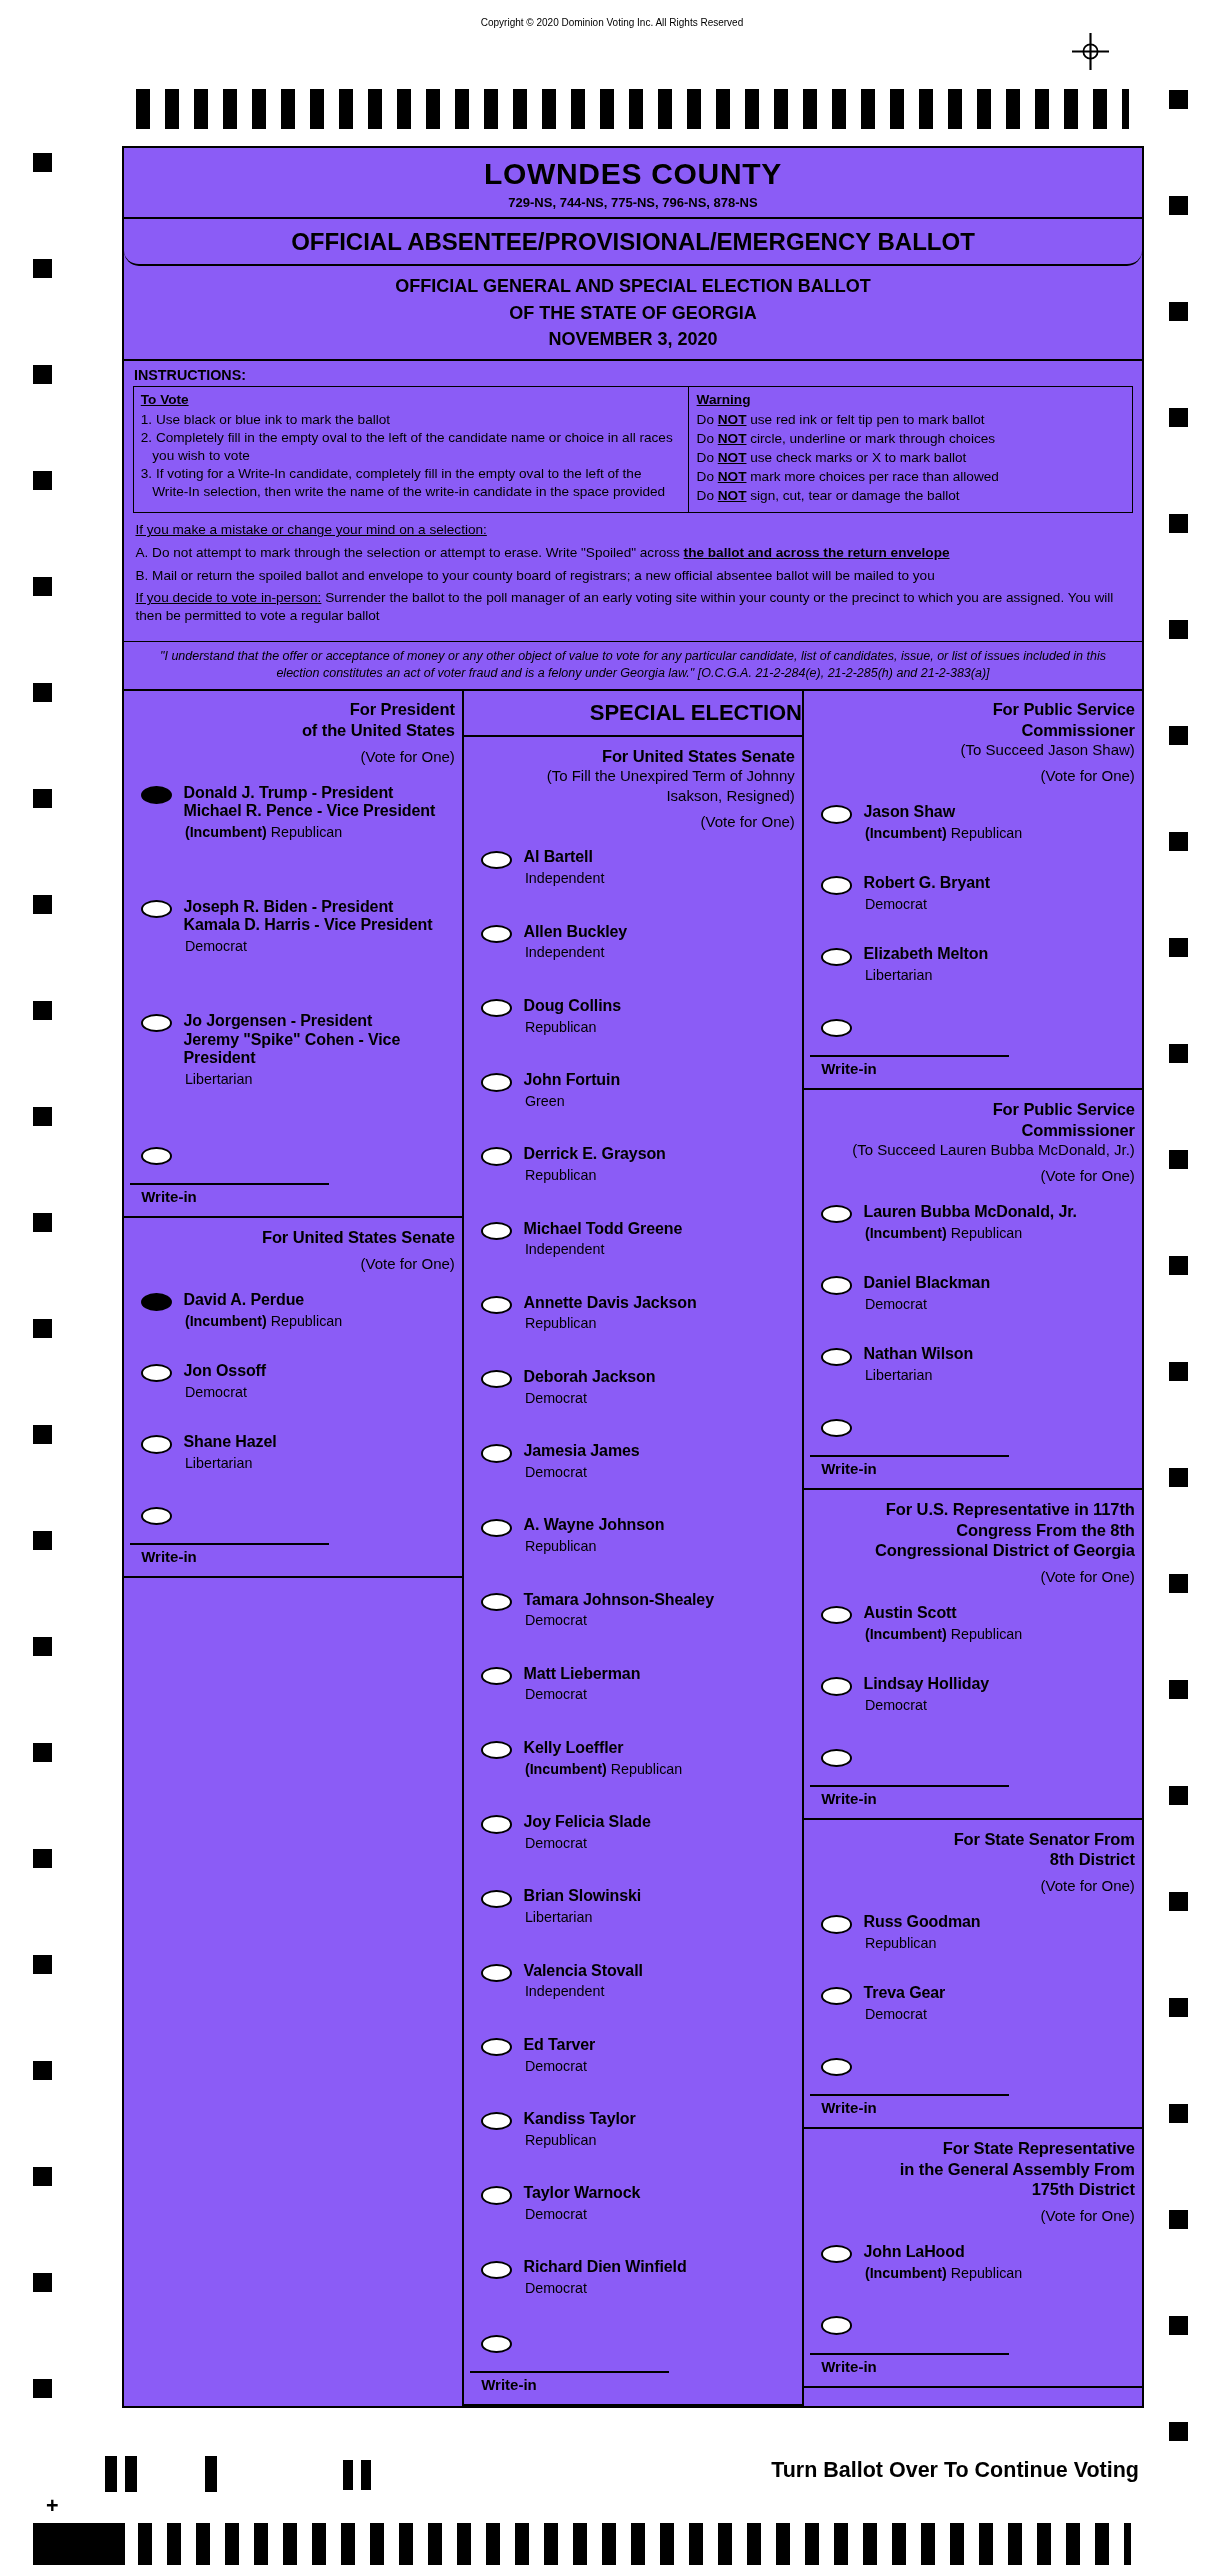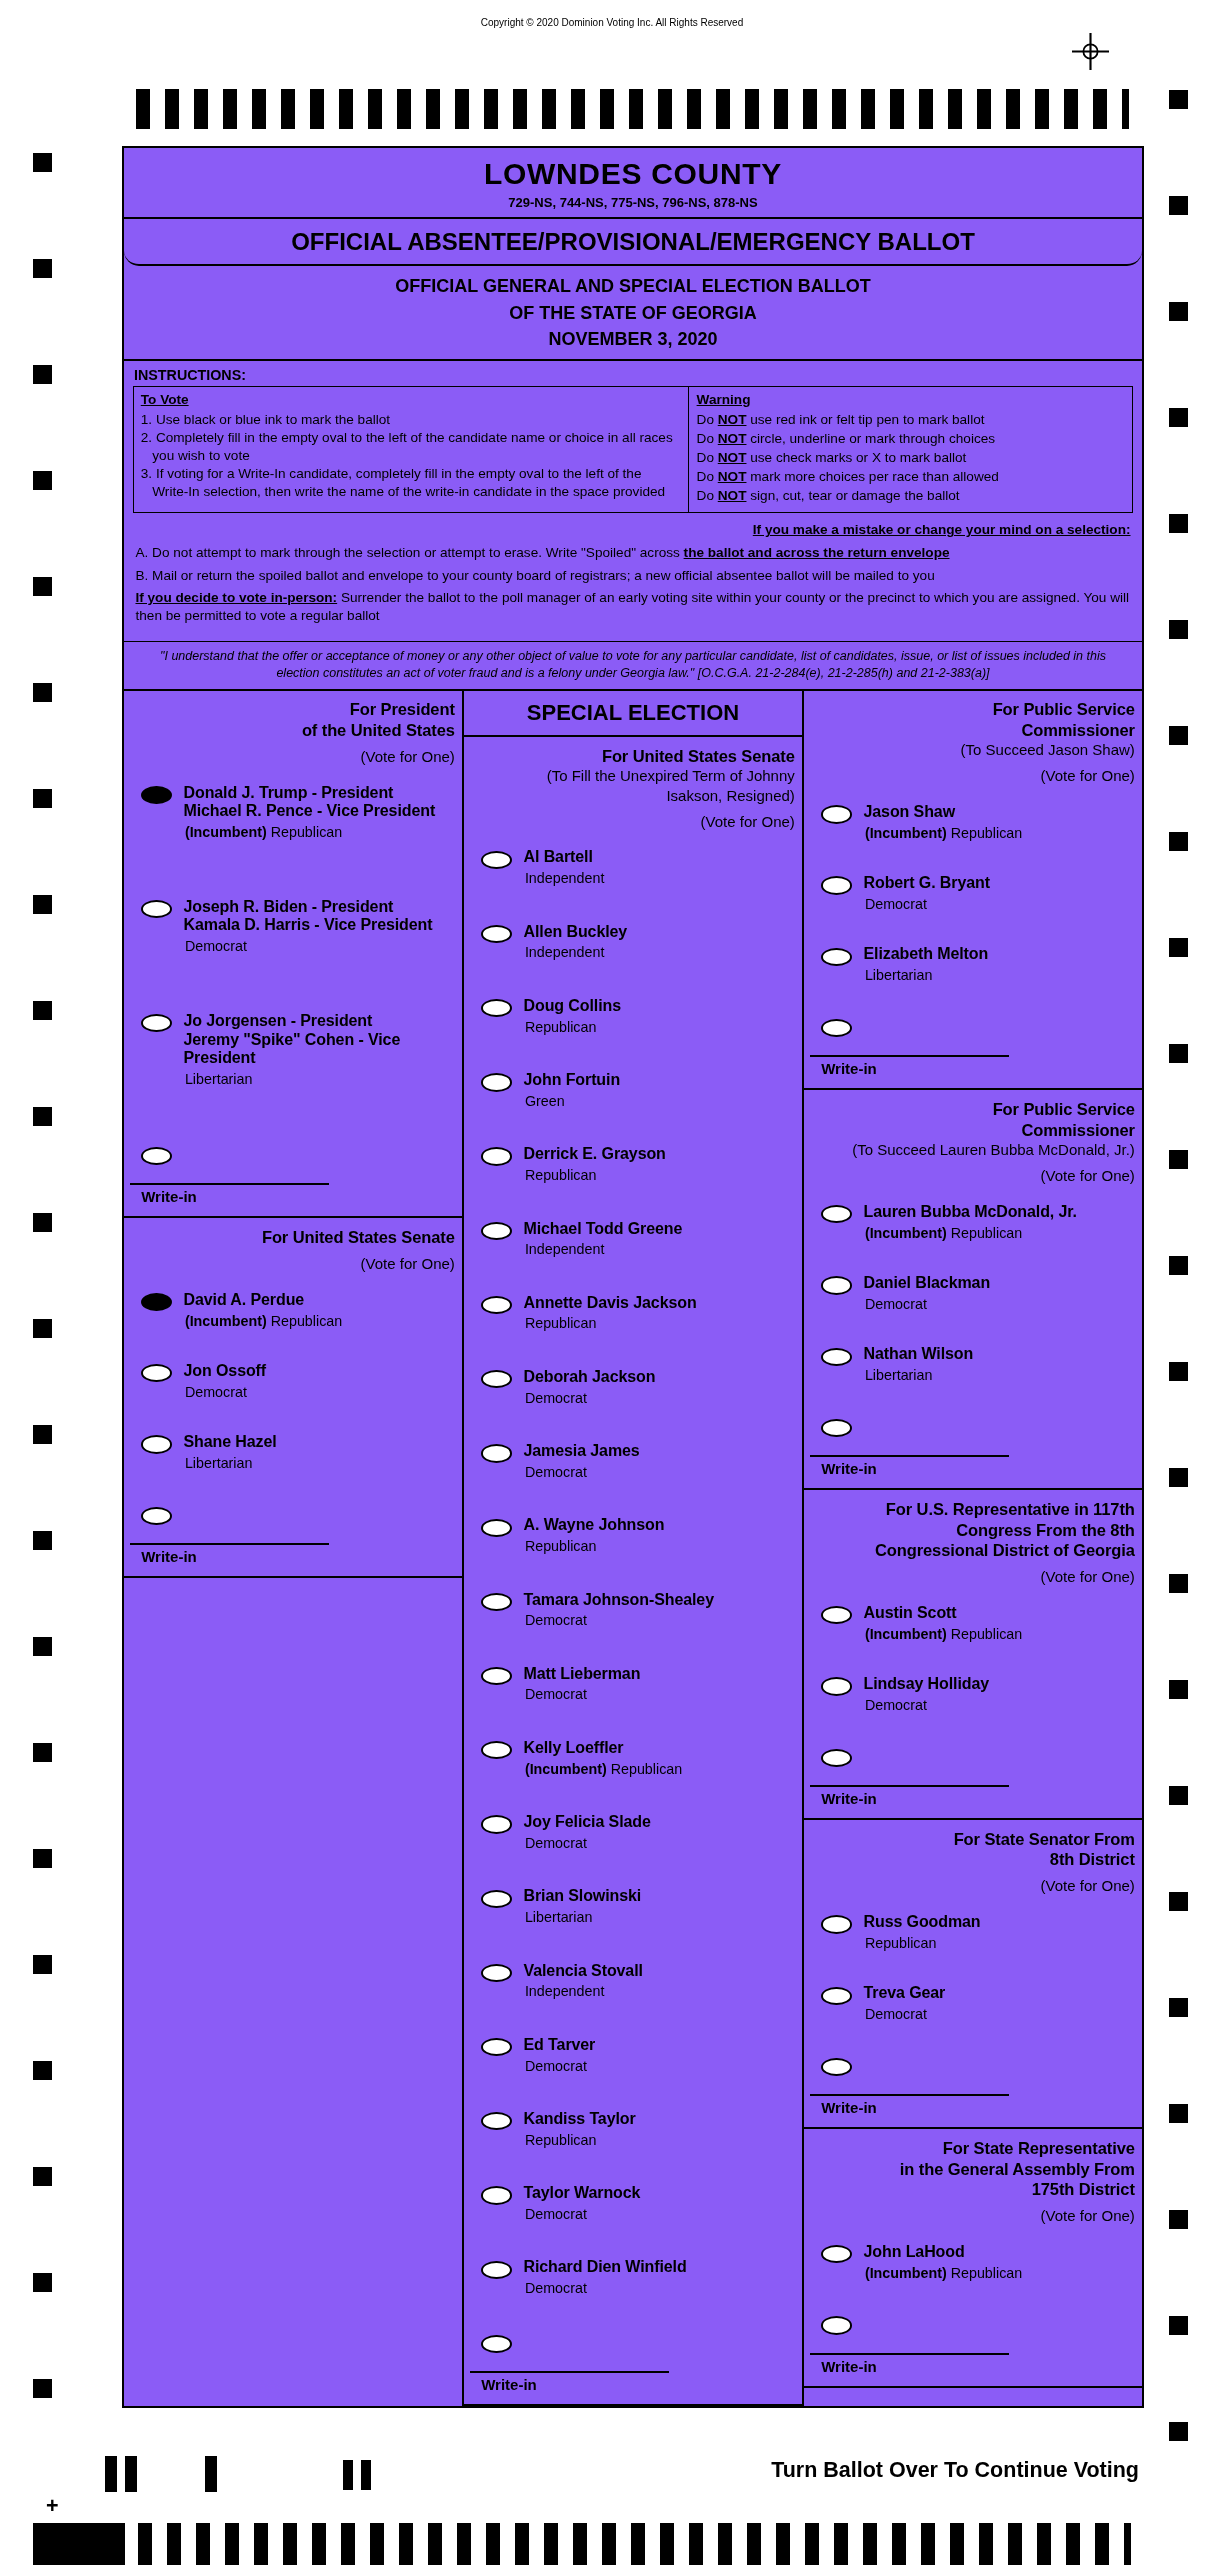--- a/index.html
+++ b/index.html
@@ -40,31 +40,31 @@
   .instr-label{font-weight:bold;font-size:14.3px;margin:1.4px 0 2.9px 1.4px;}
   .instr-boxes{display:flex;}
   .ibox{border:1.8px solid #000;padding:4.3px 7.2px 5.7px;line-height:1.3;}
   .tovote{flex:0 0 54%;}
   .warnbox{flex:1;border-left:none;}
   .box-title{font-weight:bold;text-decoration:underline;margin-bottom:2.2px;}
   .tv-item{padding-left:11.5px;text-indent:-11.5px;margin:0.7px 0;}
   .warn-item{margin:1.4px 0;}
   .u-not{font-weight:bold;text-decoration:underline;}
   .mistake{margin-top:7.2px;padding:1.4px 2.9px 5.7px;line-height:1.3;}
-  .m-head{font-weight:bold;text-decoration:underline;text-align:right;}
+  .m-head{font-weight:normal;text-decoration:underline;}
   .mistake p{margin:5px 0;}
   .emph{font-weight:bold;text-decoration:underline;}
   .oath{border-top:1.8px solid #000;margin:5.7px -8.6px 0;padding:5.7px 36px 7.2px;
     text-align:center;font-style:italic;font-size:12.5px;line-height:1.35;}
 
   
   .contest-area{display:flex;align-items:stretch;border-top:2.2px solid #000;min-height:1688px;}
   .ballot-column{flex:1 1 0;min-width:0;}
   .ballot-column + .ballot-column{border-left:2.2px solid #000;}
-  .col-banner{font-size:22px;font-weight:bold;text-align:center;padding:9.3px 0;border-bottom:2.2px solid #000;}
+  .col-banner{font-size:22px;font-weight:bold;text-align:right;padding:9.3px 0;border-bottom:2.2px solid #000;}
   .contest{border-bottom:2.2px solid #000;padding-bottom:4.3px;}
   .contest-header{text-align:right;padding:8.6px 7.2px 2.9px;margin-bottom:16px;}
   .c-title{font-size:16.5px;font-weight:bold;line-height:1.25;letter-spacing:-0.1px;}
   .c-sub{font-size:15px;line-height:1.3;}
   .c-vote{font-size:15px;margin-top:7.2px;}
   .cand-row{display:flex;align-items:flex-start;padding-left:17px;margin-bottom:33px;}
   .cand-row.multi{margin-bottom:57px;}
   .c2 .cand-row{margin-bottom:36px;}
   .oval{flex:0 0 auto;width:27px;height:14.3px;border:2.2px solid #000;border-radius:50%;background:#fff;margin:2.2px 11.5px 0 0;display:inline-block;}
   .oval.filled{background:#000;}

